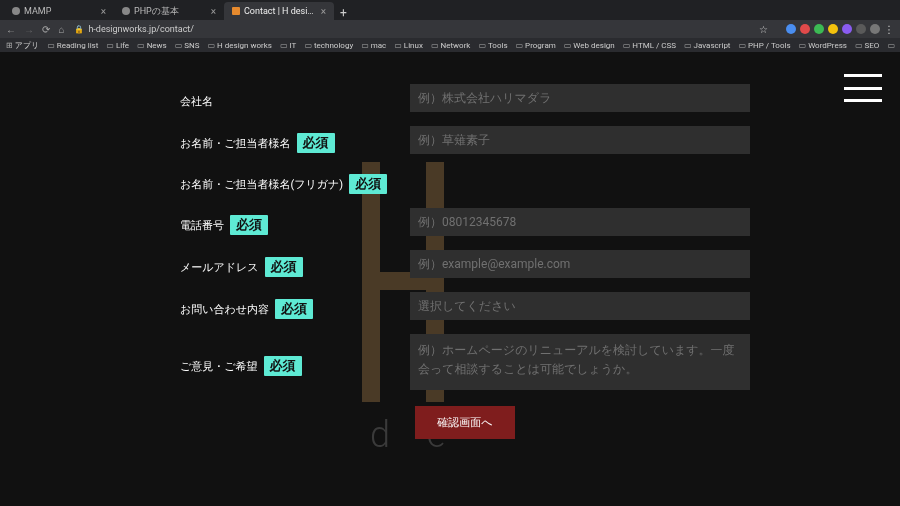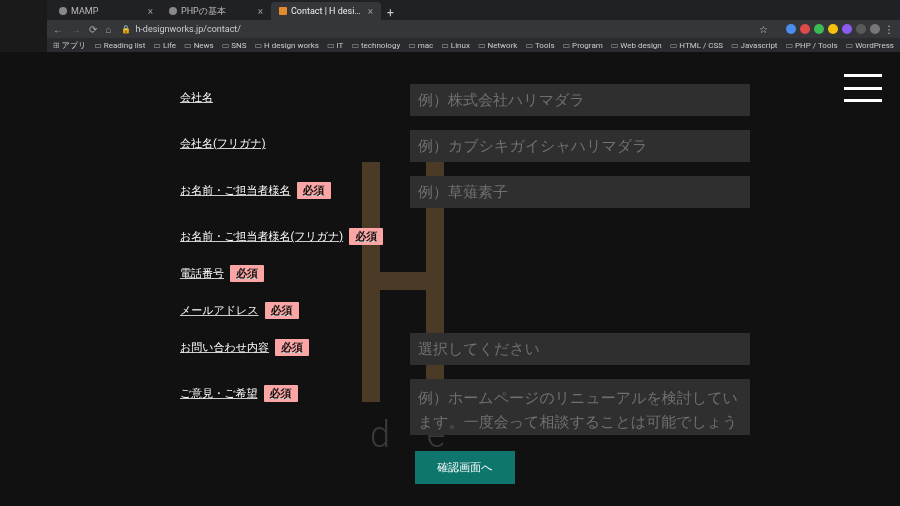--- a/index.html
+++ b/index.html
@@ -5,21 +5,21 @@
   * { margin: 0; padding: 0; box-sizing: border-box; }
   body {
     width: 900px; height: 506px;
     background: #1a1a1a;
     font-family: -apple-system, "Segoe UI", Roboto, "Hiragino Kaku Gothic Pro", sans-serif;
     overflow: hidden;
     color: #ccc;
     font-size: 10px;
   }
   
-  .chrome { background: #202124; margin-left: 47px; }
+  .chrome { background: #202124; }
   .tabbar { display: flex; align-items: flex-end; height: 20px; background: #202124; padding-left: 4px; }
   .tab { display: flex; align-items: center; gap: 4px; height: 18px; padding: 0 8px; color: #bbb; font-size: 9px; width: 110px; border-radius: 4px 4px 0 0; }
   .tab.active { background: #35363a; color: #eee; }
   .tab .favicon { width: 8px; height: 8px; border-radius: 50%; background: #888; display:inline-block; flex-shrink:0; }
   .tab .favicon.orange { background:#e68a2e; border-radius:1px; }
   .tab .close { margin-left:auto; color:#999; font-size:10px; }
   .newtab { color:#ccc; font-size:12px; padding:0 6px; }
   .addrbar { display:flex; align-items:center; height:18px; background:#35363a; }
   .nav-icons { display:flex; gap:8px; padding:0 6px; color:#aaa; font-size:10px; }
   .addr { flex:0 0 auto; display:flex; align-items:center; gap:4px; color:#ccc; font-size:9px; padding:0 4px; }
@@ -33,29 +33,29 @@
   .hamburger { position:absolute; top:22px; right:18px; width:38px; height:28px; display:flex; flex-direction:column; justify-content:space-between; cursor:pointer; }
   .hamburger div { height:3px; background:#fff; }
   .bg-h { position:absolute; left:362px; top:110px; pointer-events:none; }
   .bg-h .v { position:absolute; width:18px; height:240px; background:#4a3a26; }
   .bg-h .v1 { left:0; }
   .bg-h .v2 { left:64px; }
   .bg-h .hbar { position:absolute; left:0; top:110px; width:82px; height:18px; background:#4a3a26; }
   .bg-text { position:absolute; left:370px; top:362px; color:#3a3a3a; font-size:36px; letter-spacing:14px; font-weight:300; }
   .bg-text2 { position:absolute; left:354px; top:400px; color:#3a3a3a; font-size:36px; letter-spacing:14px; font-weight:300; }
   .form { position:absolute; left:180px; top:32px; width:570px; }
-  .row { display:flex; align-items:flex-start; margin-bottom:14px;text-decoration:underline; }
+  .row { display:flex; align-items:center; margin-bottom:14px; }
   .label-col { width:230px; display:flex; align-items:center; gap:6px; color:#fff; font-size:11px; padding-top:6px; }
-  .req { background:#fca5a5; color:#111; font-size:11px; padding:1px 6px; border-radius:1px; font-weight:600; }
+  .req { background:#5eead4; color:#111; font-size:13px; padding:1px 6px; border-radius:1px; font-weight:600; }
   .input-col { flex:1; }
-  .txt { width:100%; background:#2f2f2f; border:none; color:#888; font-size:15px; padding:7px 8px; font-family:inherit; }
+  .txt { width:100%; background:#2f2f2f; border:none; color:#888; font-size:12px; padding:7px 8px; font-family:inherit; }
   .txt::placeholder { color:#707070; }
   textarea.txt { height:56px; resize:none; line-height:1.6; }
   .submit-row { text-align:center; margin-top:10px; }
-  .submit { background:#0f766e; color:#fff; border:none; padding:9px 22px; font-size:11px; cursor:pointer; }
+  .submit { background:#7f1d1d; color:#fff; border:none; padding:9px 22px; font-size:11px; cursor:pointer; }
 </style>
 </head>
 <body>
 
 <div class="chrome">
   <div class="tabbar">
     <div class="tab">
       <span class="favicon"></span>
       <span>MAMP</span>
       <span class="close">×</span>
@@ -198,26 +198,20 @@
 
   <div class="form">
 
     <div class="row">
       <div class="label-col">
           <span>会社名</span>
         </div>
       <div class="input-col"><input class="txt" placeholder="例）株式会社ハリマダラ" style=""></div>
     </div>
 
-    <div class="row">
-      <div class="label-col">
-          <span>会社名(フリガナ)</span>
-        </div>
-      <div class="input-col"><input class="txt" placeholder="例）カブシキガイシャハリマダラ" style=""></div>
-    </div>
 
     <div class="row">
       <div class="label-col">
         <span>お名前・ご担当者様名</span>
         <span class="req">必須</span>
       </div>
       <div class="input-col"><input class="txt" placeholder="例）草薙素子" style=""></div>
     </div>
 
     <div class="row">
@@ -225,27 +219,29 @@
         <span>お名前・ご担当者様名(フリガナ)</span>
         <span class="req">必須</span>
       </div>
     </div>
 
     <div class="row">
       <div class="label-col">
         <span>電話番号</span>
         <span class="req">必須</span>
       </div>
+      <div class="input-col"><input class="txt" placeholder="例）08012345678" style=""></div>
     </div>
 
     <div class="row">
       <div class="label-col">
         <span>メールアドレス</span>
         <span class="req">必須</span>
       </div>
+      <div class="input-col"><input class="txt" placeholder="例）example@example.com" style=""></div>
     </div>
 
     <div class="row">
       <div class="label-col">
         <span>お問い合わせ内容</span>
         <span class="req">必須</span>
       </div>
       <div class="input-col"><input class="txt" placeholder="選択してください" style=""></div>
     </div>
 

